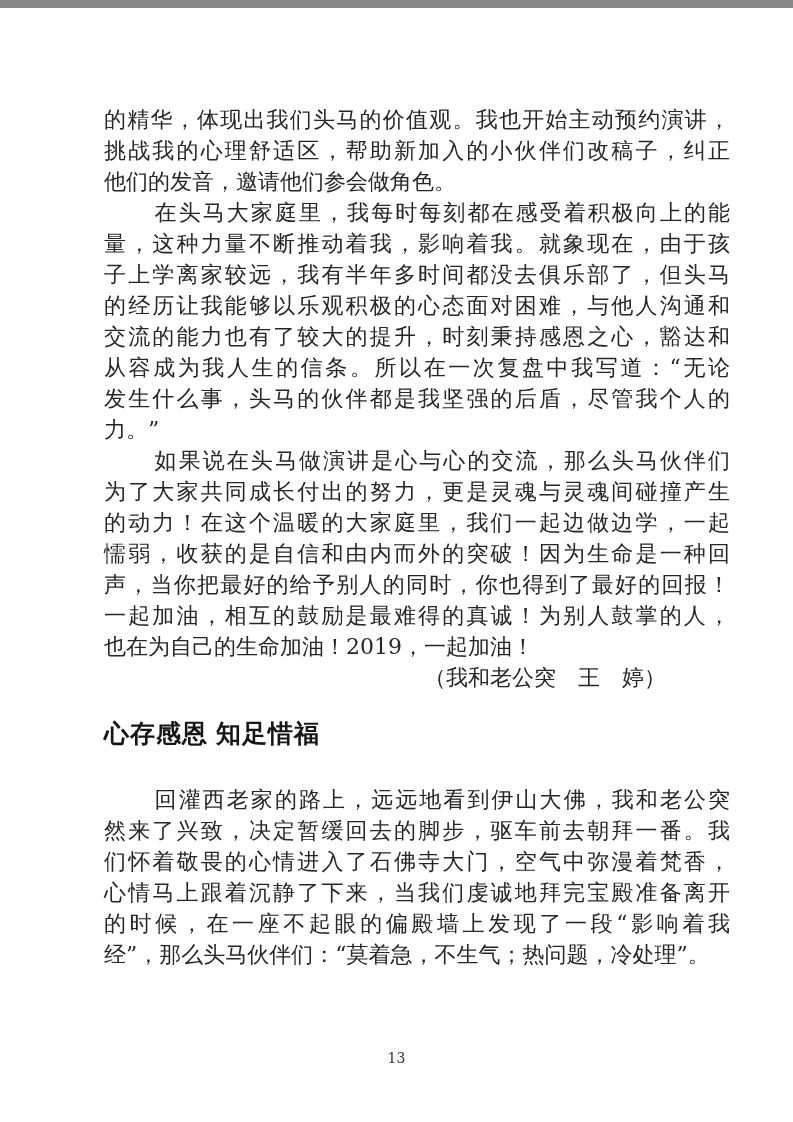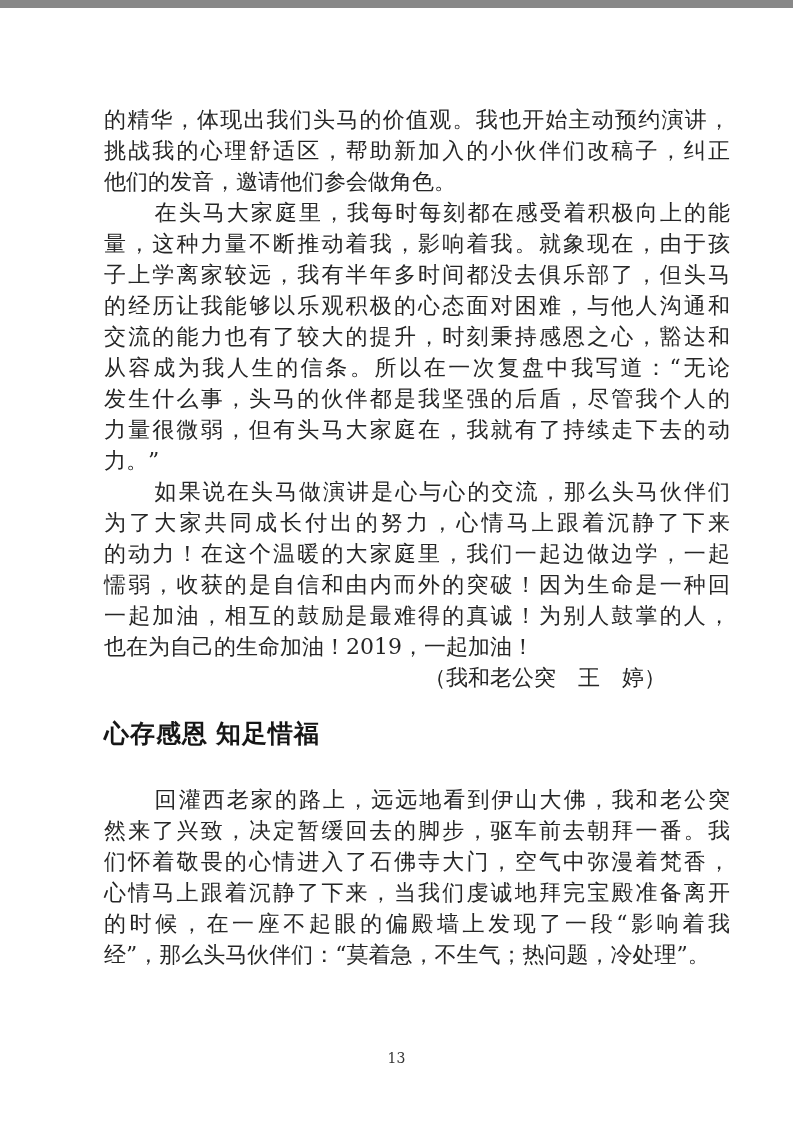--- a/index.html
+++ b/index.html
@@ -77,29 +77,29 @@
       </div>
 
     <div class="para body-text indent">
         <div class="line first">在头马大家庭里，我每时每刻都在感受着积极向上的能</div>
         <div class="line">量，这种力量不断推动着我，影响着我。就象现在，由于孩</div>
         <div class="line">子上学离家较远，我有半年多时间都没去俱乐部了，但头马</div>
         <div class="line">的经历让我能够以乐观积极的心态面对困难，与他人沟通和</div>
         <div class="line">交流的能力也有了较大的提升，时刻秉持感恩之心，豁达和</div>
         <div class="line">从容成为我人生的信条。所以在一次复盘中我写道：“无论</div>
         <div class="line">发生什么事，头马的伙伴都是我坚强的后盾，尽管我个人的</div>
-        <div class="line">力量很微弱，但有头马大家庭在，我就有了持续走下去的动</div>
         <div class="line last">力。”</div>
       </div>
 
     <div class="para body-text indent">
         <div class="line first">如果说在头马做演讲是心与心的交流，那么头马伙伴们</div>
-        <div class="line">为了大家共同成长付出的努力，心情马上跟着沉静了下来</div>
+        <div class="line">为了大家共同成长付出的努力，更是灵魂与灵魂间碰撞产生</div>
         <div class="line">的动力！在这个温暖的大家庭里，我们一起边做边学，一起</div>
         <div class="line">懦弱，收获的是自信和由内而外的突破！因为生命是一种回</div>
+        <div class="line">声，当你把最好的给予别人的同时，你也得到了最好的回报！</div>
         <div class="line">一起加油，相互的鼓励是最难得的真诚！为别人鼓掌的人，</div>
         <div class="line last">也在为自己的生命加油！2019，一起加油！</div>
       </div>
 
     <div class="body-text signature">（我和老公突　王　婷）</div>
 
     <h1 class="heading">心存感恩 知足惜福</h1>
 
     <div class="para body-text indent">
         <div class="line first">回灌西老家的路上，远远地看到伊山大佛，我和老公突</div>

